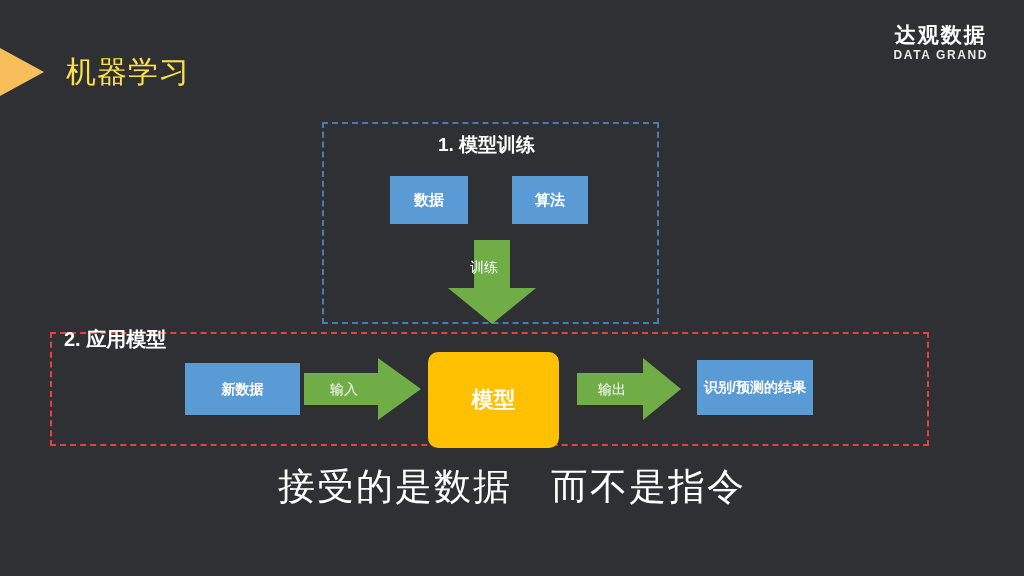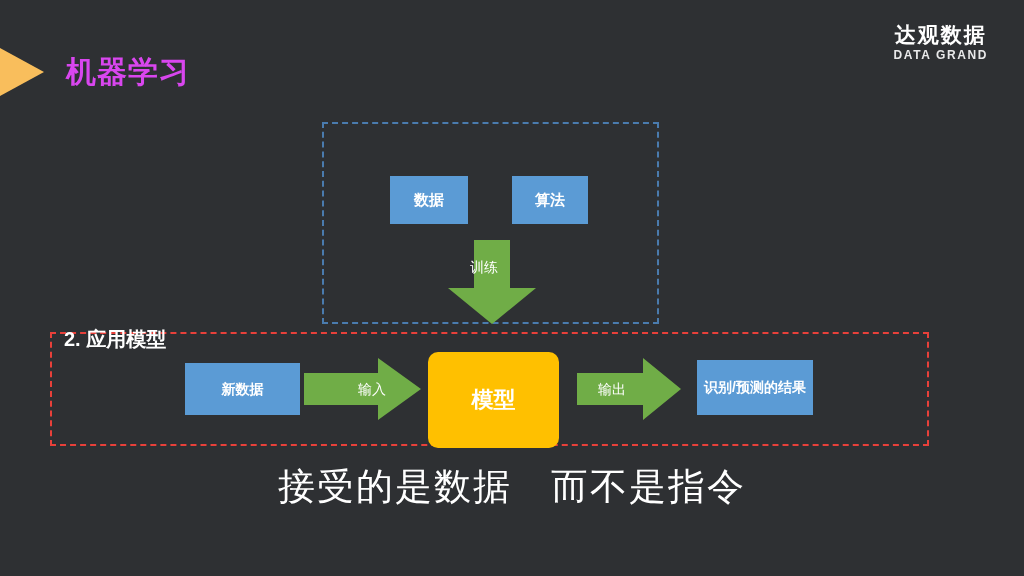--- a/index.html
+++ b/index.html
@@ -27,22 +27,22 @@
     height: 0;
     border-top: 24px solid transparent;
     border-bottom: 24px solid transparent;
     border-left: 44px solid #f9be5c;
   }
   .slide-title {
     position: absolute;
     left: 66px;
     top: 52px;
     font-size: 30px;
-    font-weight: 700;
-    color: #d946ef;
+    font-weight: 400;
+    color: #fde047;
     letter-spacing: 1px;
     white-space: nowrap;
   }
   .logo {
     position: absolute;
     right: 36px;
     top: 24px;
     text-align: center;
     line-height: 1;
   }
@@ -133,21 +133,21 @@
     color: #ffffff;
     font-weight: normal;
     font-size: 14px;
     white-space: nowrap;
     pointer-events: none;
     text-align: right;
   }
   .arrow-down-train { left: 448px; top: 240px; }
   .label-train  { left: 470px; top: 259px; }
   .arrow-in     { left: 304px; top: 358px; }
-  .label-in     { left: 330px; top: 381px; margin-left: 28px; }
+  .label-in     { left: 330px; top: 381px; }
   .arrow-out    { left: 577px; top: 358px; }
   .label-out    { left: 598px; top: 381px; }
 
   
   .caption {
     position: absolute;
     left: 0;
     right: 0;
     top: 462px;
     text-align: center;
@@ -164,20 +164,21 @@
 
   <div class="title-marker"></div>
   <div class="slide-title">机器学习</div>
 
   <div class="logo">
     <span class="logo-cn">达观数据</span>
     <span class="logo-en">DATA GRAND</span>
   </div>
 
   <div class="frame frame-train"></div>
+  <div class="section-head section-head-1">1. 模型训练</div>
 
   <div class="box box-blue box-algo">算法</div>
   <div class="box box-blue box-data">数据</div>
 
   <div class="arrow arrow-down-train">
     <svg width="88" height="84" viewBox="0 0 88 84" xmlns="http://www.w3.org/2000/svg">
       <polygon points="26,0 62,0 62,48 88,48 44,84 0,48 26,48" fill="#70ad47"></polygon>
     </svg>
   </div>
   <div class="arrow-label label-train">训练</div>

